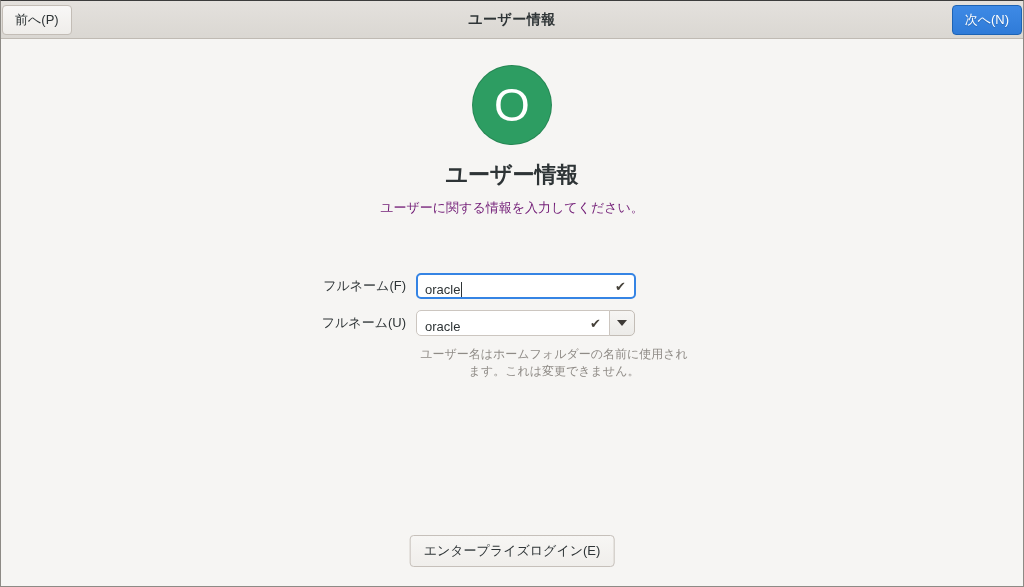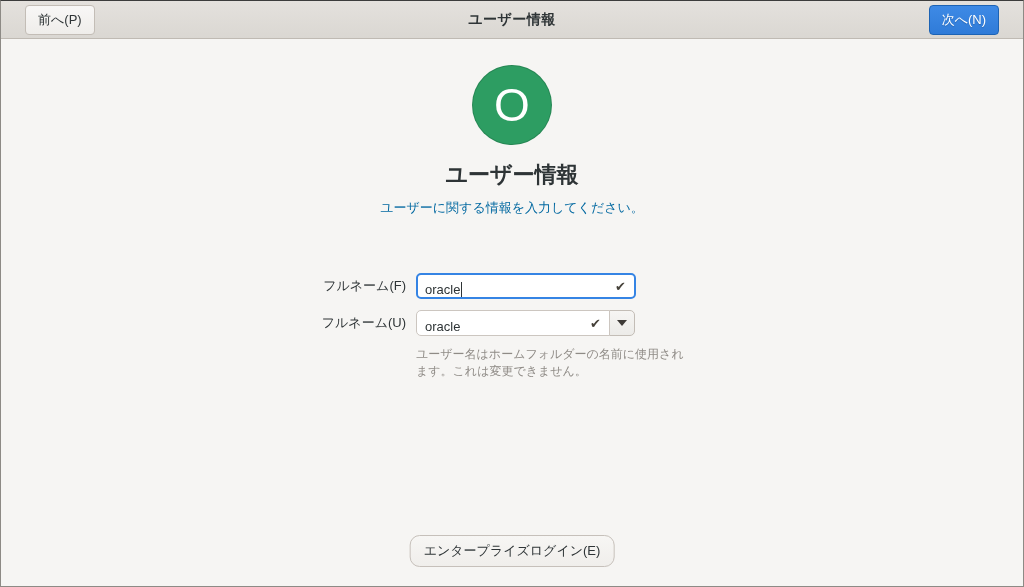--- a/index.html
+++ b/index.html
@@ -19,21 +19,21 @@
     background: #f6f5f3;
   }
   
   .titlebar {
     position: relative;
     height: 38px;
     background: linear-gradient(#e4e1dd, #dad7d2);
     border-bottom: 1px solid #bfbab3;
     display: flex;
     align-items: center;
-    padding: 0 24px;
+    padding: 0 1px;
   }
   .titlebar-title {
     position: absolute;
     left: 50%;
     transform: translateX(-50%);
     font-size: 14px;
     font-weight: bold;
     color: #2e3436;
     letter-spacing: 0.5px;
   }
@@ -79,21 +79,21 @@
   }
   .page-title {
     margin-top: 15px;
     font-size: 22px;
     font-weight: bold;
     color: #2e3436;
   }
   .page-subtitle {
     margin-top: 9px;
     font-size: 13px;
-    color: #0369a1;
+    color: #701a75;
   }
   
   .form {
     margin-top: 56px;
     position: relative;
     left: -23px;
     display: flex;
     flex-direction: column;
     gap: 11px;
   }
@@ -157,33 +157,33 @@
     border-left: 5px solid transparent;
     border-right: 5px solid transparent;
     border-top: 6px solid #3d3a36;
   }
   .hint {
     width: 276px;
     font-size: 12px;
     line-height: 1.45;
     color: #8f8b86;
   }
-  .hint-row { margin-top: -1px; }
+  .hint-row { margin-top: -1px; text-align: center; }
   
   .enterprise-btn {
     position: absolute;
     bottom: 20px;
     left: 50%;
     transform: translateX(-50%);
     font-family: inherit;
     font-size: 13px;
     color: #2e3436;
     background: linear-gradient(#f7f6f4, #f0eeeb);
     border: 1px solid #c6c0ba;
-    border-radius: 10px;
+    border-radius: 4px;
     padding: 6px 13px;
     cursor: pointer;
     white-space: nowrap;
   }
 </style>
 </head>
 <body>
 
 <div class="window">
 

